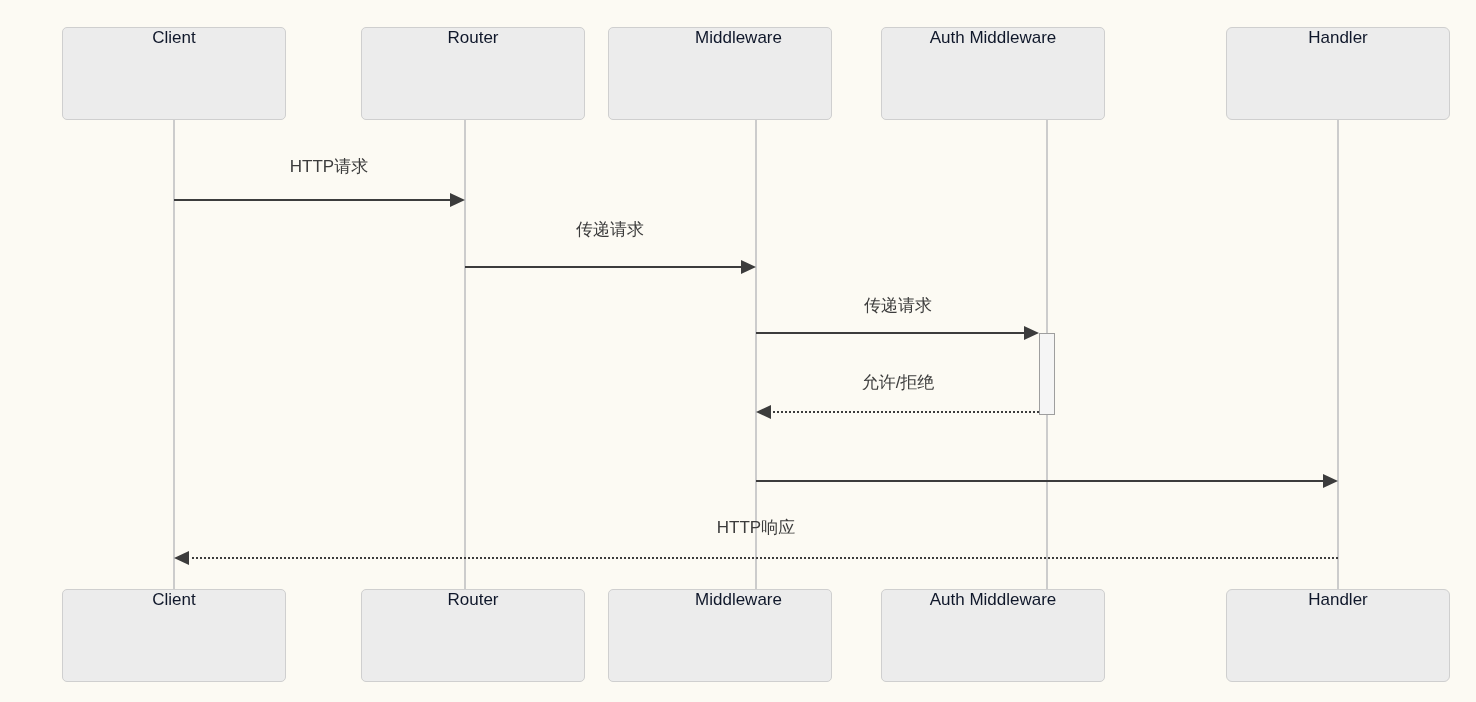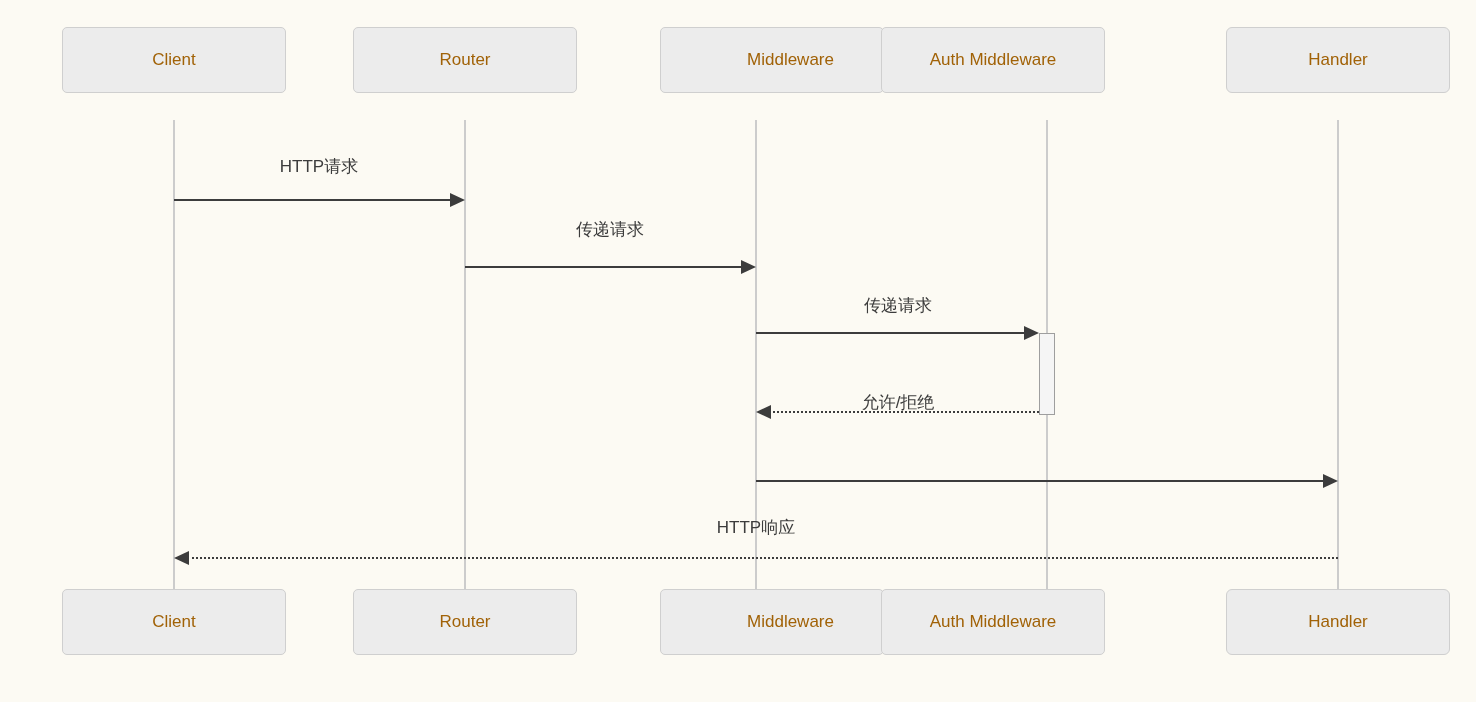--- a/index.html
+++ b/index.html
@@ -21,37 +21,37 @@
     position: absolute;
     top: 120px;
     height: 470px;
     width: 2px;
     background: #CCCCCC;
     z-index: 1;
   }
   .actor {
     position: absolute;
     width: 224px;
-    height: 66px;
+    height: 93px;
     background: #ECECEC;
     border: 1px solid #CFCFCF;
     border-radius: 5px;
     display: flex;
-    align-items: center;
+    align-items: flex-start;
     justify-content: center;
     font-size: 17px;
-    color: #a16207;
+    color: #0f172a;
     box-sizing: border-box;
     z-index: 3;
   }
   .actor-top { top: 27px; }
   .actor-bottom { top: 589px; }
   .a1 { left: 62px; }
-  .a2 { left: 353px; }
-  .a3 { left: 660px; padding-left: 37px; }
+  .a2 { left: 361px; }
+  .a3 { left: 608px; padding-left: 37px; }
   .a4 { left: 881px; }
   .a5 { left: 1226px; border-radius: 6px; }
 
   .activation {
     position: absolute;
     left: 1039px;
     top: 333px;
     width: 16px;
     height: 82px;
     background: #F5F5F5;
@@ -94,27 +94,27 @@
   }
   .arrow .head-left {
     position: absolute;
     left: 0; top: 0;
     width: 0; height: 0;
     border-right: 15px solid #3C3C3C;
     border-top: 7px solid transparent;
     border-bottom: 7px solid transparent;
   }
   
-  .m1-label { left: 319px; top: 155px; }
+  .m1-label { left: 329px; top: 155px; }
   .m1-arrow { left: 174px; top: 193px; width: 291px; }
   .m2-label { left: 610px; top: 218px; }
   .m2-arrow { left: 465px; top: 260px; width: 291px; }
   .m3-label { left: 898px; top: 294px; }
   .m3-arrow { left: 756px; top: 326px; width: 283px; }
-  .m4-label { left: 898px; top: 371px; margin-top: 20px; }
+  .m4-label { left: 898px; top: 371px; }
   .m4-arrow { left: 756px; top: 405px; width: 283px; }
   .m5-label { left: 1047px; top: 440px; }
   .m5-arrow { left: 756px; top: 474px; width: 582px; }
   .m6-label { left: 756px; top: 516px; }
   .m6-arrow { left: 174px; top: 551px; width: 1164px; }
 </style>
 </head>
 <body>
 
 <div class="diagram">

